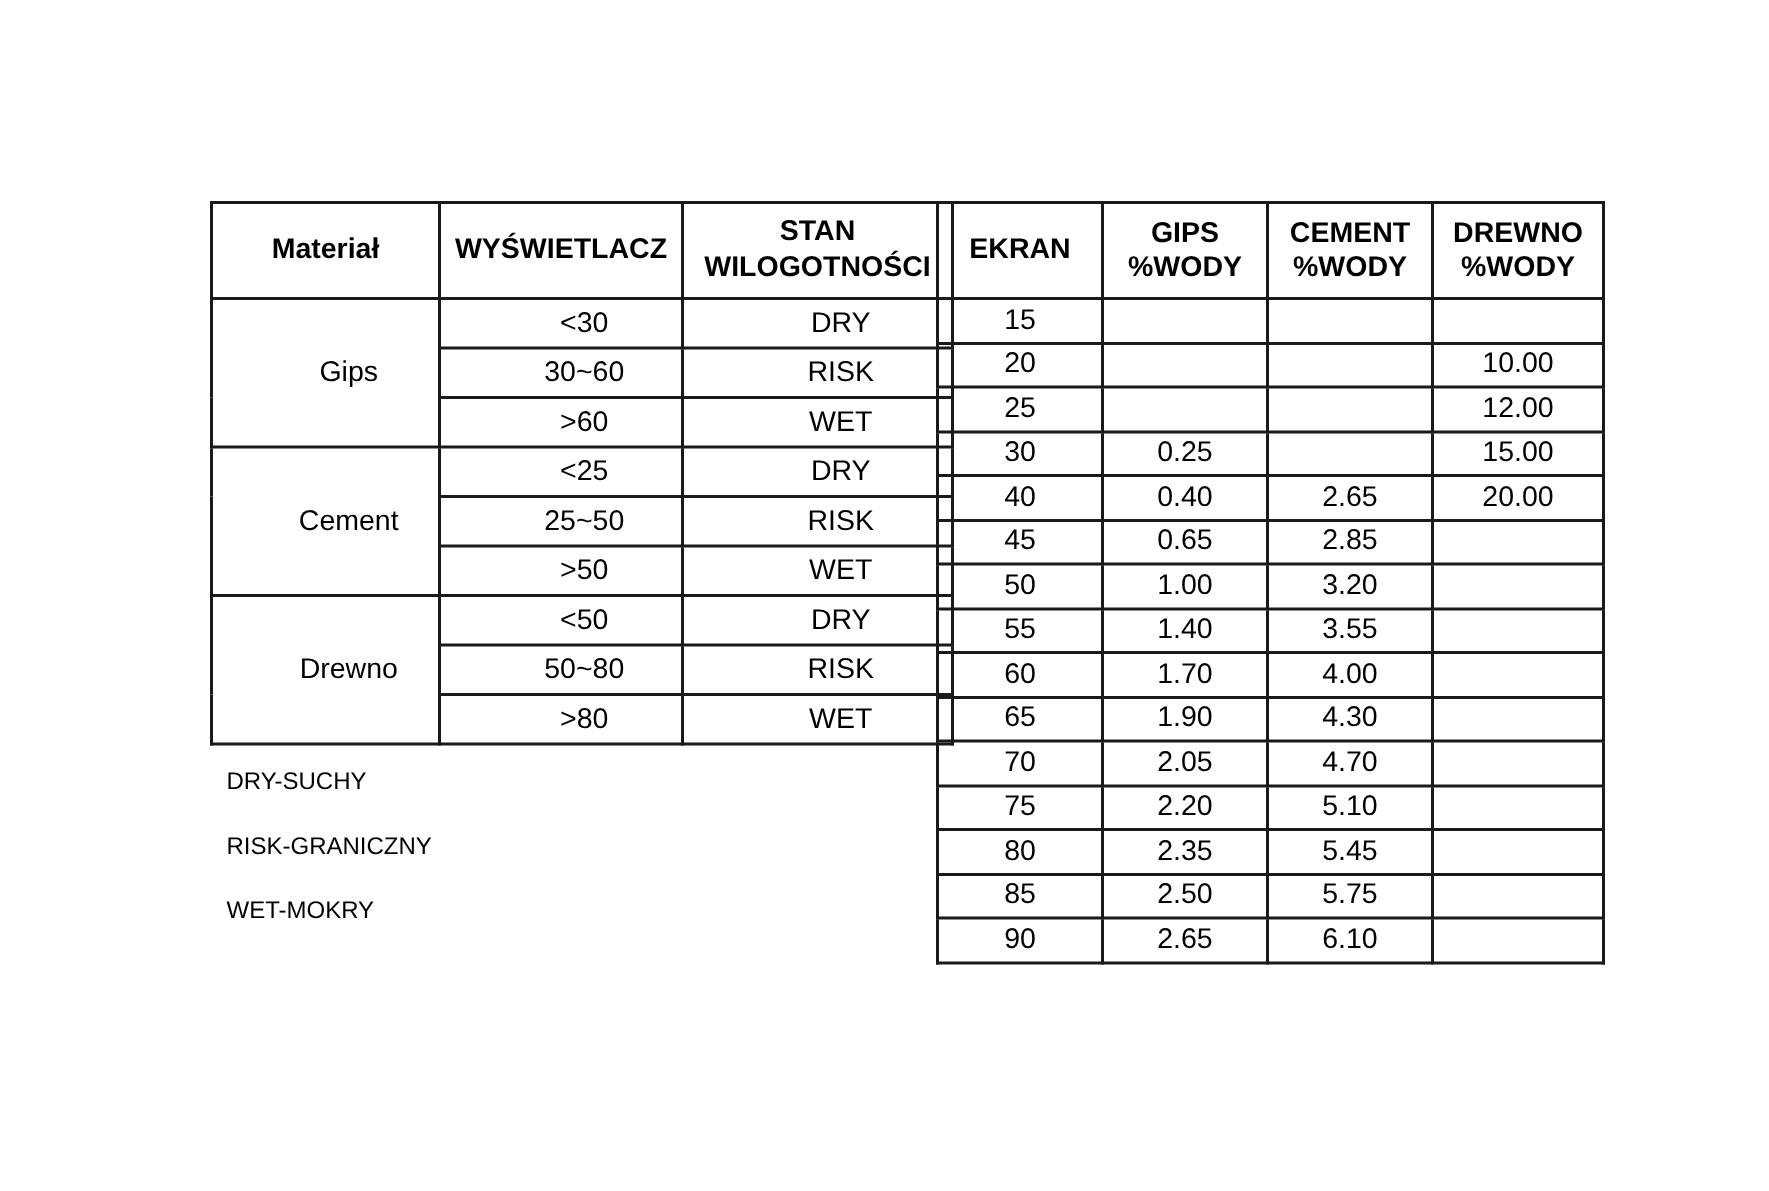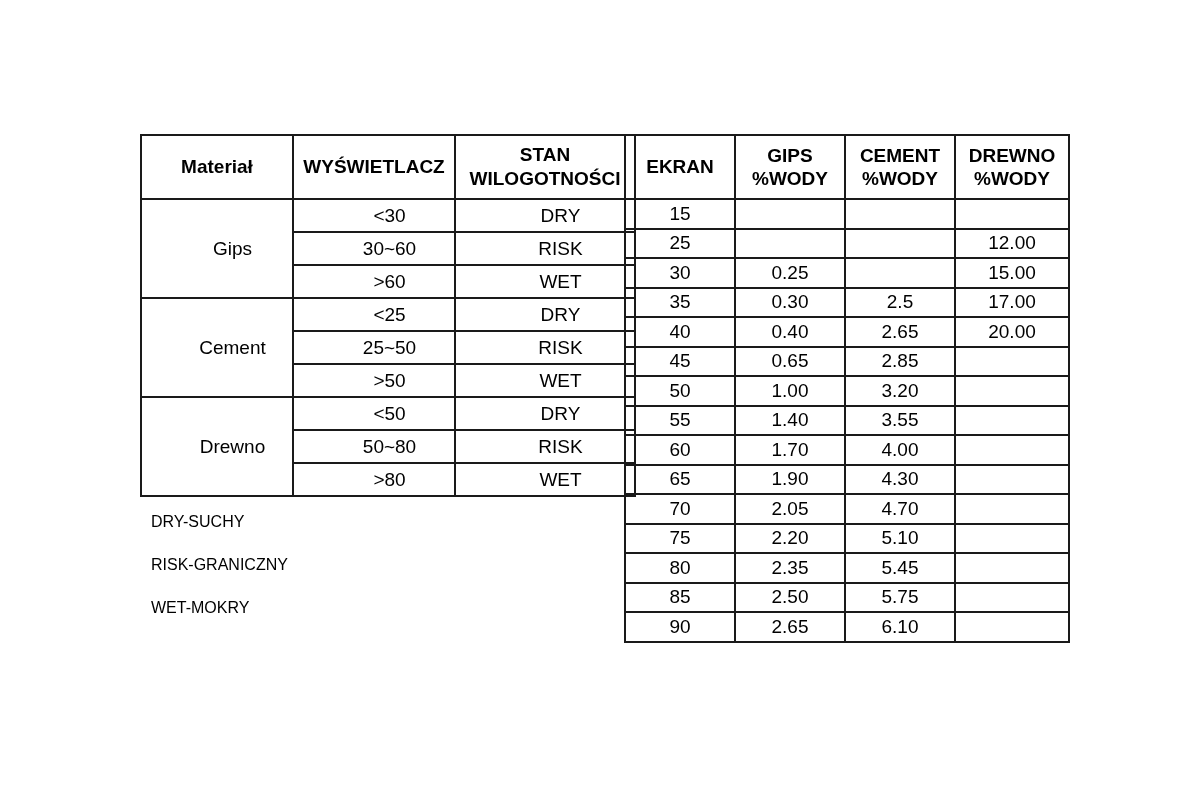--- a/index.html
+++ b/index.html
@@ -182,36 +182,36 @@
       </tr>
     </thead>
     <tbody>
       <tr>
         <td>15</td>
         <td></td>
         <td></td>
         <td></td>
       </tr>
       <tr>
+        <td>20</td>
+        <td></td>
+        <td></td>
+        <td>10.00</td>
+      </tr>
+      <tr>
         <td>25</td>
         <td></td>
         <td></td>
         <td>12.00</td>
       </tr>
       <tr>
         <td>30</td>
         <td>0.25</td>
         <td></td>
         <td>15.00</td>
-      </tr>
-      <tr>
-        <td>35</td>
-        <td>0.30</td>
-        <td>2.5</td>
-        <td>17.00</td>
       </tr>
       <tr>
         <td>40</td>
         <td>0.40</td>
         <td>2.65</td>
         <td>20.00</td>
       </tr>
       <tr>
         <td>45</td>
         <td>0.65</td>

